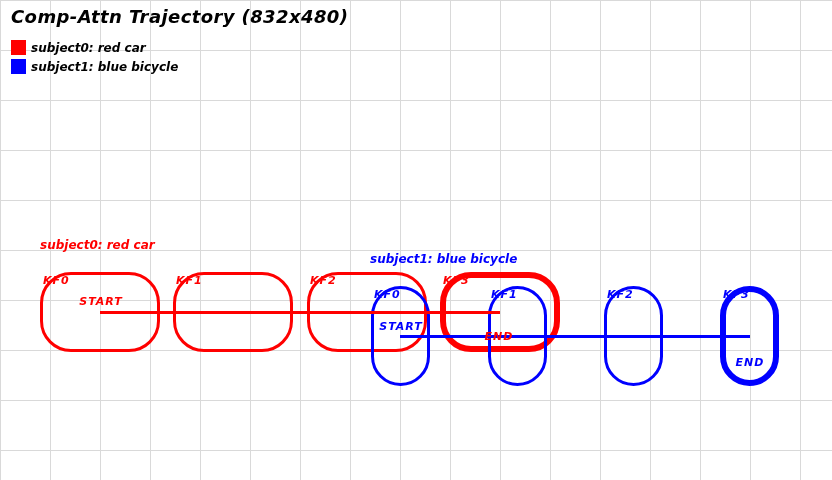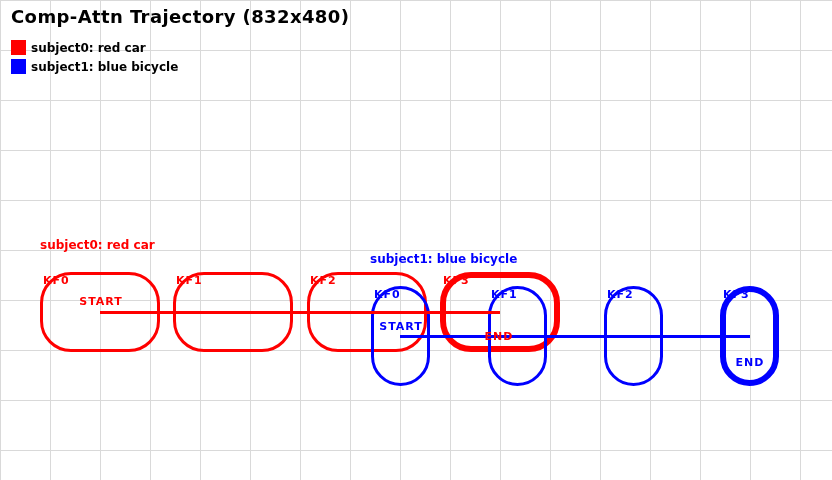--- a/index.html
+++ b/index.html
@@ -10,20 +10,21 @@
   }
   .canvas {
     position: relative;
     width: 832px; height: 480px;
     overflow: hidden;
     background-color: #ffffff;
     background-image:
       linear-gradient(to right, #d9d9d9 1.5px, transparent 1.5px),
       linear-gradient(to bottom, #d9d9d9 1.5px, transparent 1.5px);
     background-size: 50px 50px;
+    font-style: italic;
   }
   .title {
     position: absolute; left: 11px; top: 6px;
     font-size: 18px; font-weight: bold; color: #000000;
     letter-spacing: 0.4px; white-space: nowrap;
   }
   .legend-row {
     position: absolute; left: 11px;
     display: flex; align-items: center; gap: 5px;
     height: 15px;

